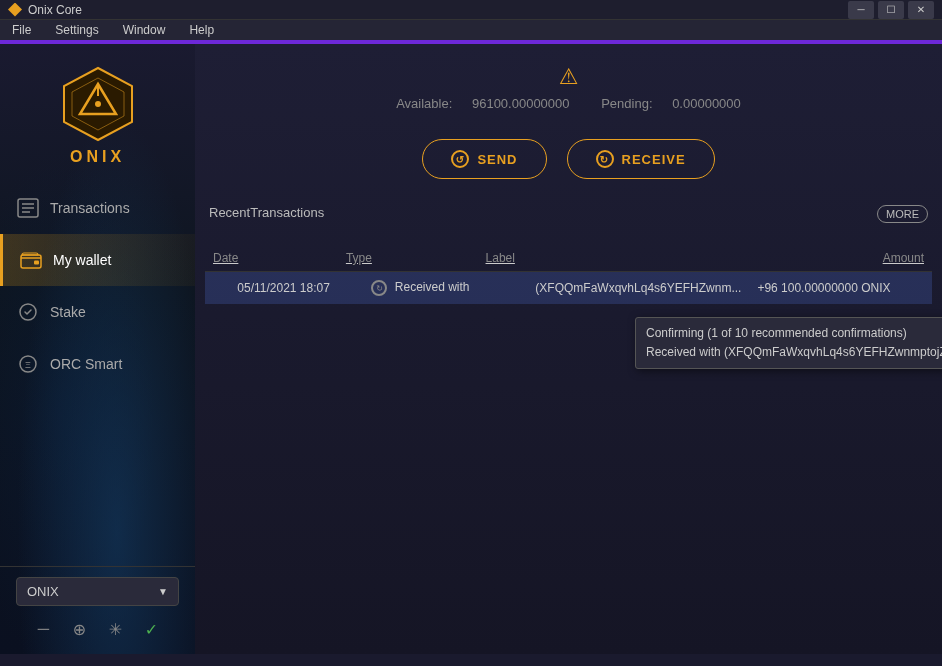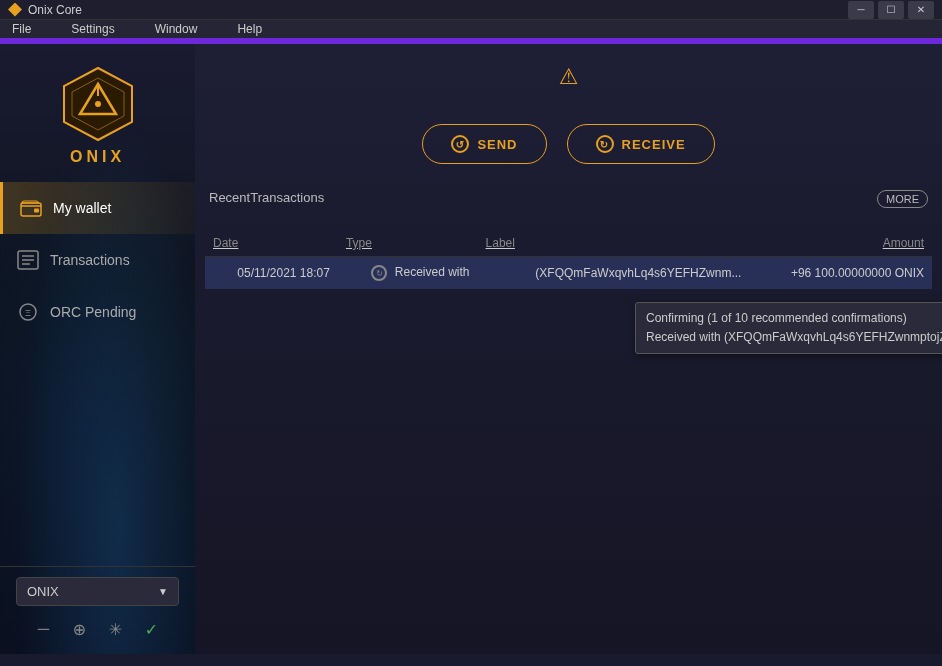--- a/index.html
+++ b/index.html
@@ -54,22 +54,22 @@
       color: #ccc;
     }
 
     
     .menu-bar {
       height: 24px;
       background: #252535;
       display: flex;
       align-items: center;
       padding: 0 8px;
-      gap: 32px;
-      border-bottom: 6px solid #6d28d9;
+      gap: 16px;
+      border-bottom: 4px solid #6d28d9;
     }
     .menu-item {
       font-size: 12px;
       color: #ccc;
       cursor: pointer;
       padding: 2px 4px;
     }
 
     
     .app-body {
@@ -296,21 +296,21 @@
       font-weight: normal;
       font-size: 12px;
     }
     .tx-table th:last-child { text-align: right; }
     .tx-table td {
       padding: 8px 8px;
       color: #ccc;
       font-size: 12px;
       text-align: right;
     }
-    .tx-table td:last-child { text-align: right; }
+    .tx-table td:last-child { text-align: left; }
     .tx-row-selected {
       background: rgba(60,80,150,0.4);
     }
     .tx-type-icon {
       display: inline-flex;
       align-items: center;
       justify-content: center;
       width: 16px;
       height: 16px;
       border: 2px solid #888;
@@ -381,54 +381,63 @@
           <circle cx="40" cy="40" r="3" fill="#e8a020"></circle>
 
           <line x1="40" y1="20" x2="40" y2="32" stroke="#e8a020" stroke-width="2"></line>
         </svg>
       </div>
       <div class="logo-text">ONIX</div>
     </div>
 
     <div class="nav-items">
 
+      <div class="nav-item">
+        <div class="nav-icon">
+          <svg width="22" height="20" viewBox="0 0 22 20" fill="none" xmlns="http://www.w3.org/2000/svg">
+            <rect x="1" y="1" width="20" height="18" rx="2" stroke="#888" stroke-width="1.5" fill="none"></rect>
+            <line x1="5" y1="6" x2="17" y2="6" stroke="#888" stroke-width="1.5"></line>
+            <line x1="5" y1="10" x2="17" y2="10" stroke="#888" stroke-width="1.5"></line>
+            <line x1="5" y1="14" x2="13" y2="14" stroke="#888" stroke-width="1.5"></line>
+          </svg>
+        </div>
+        <span class="nav-label">Transactions</span>
+      </div>
+
       <div class="nav-item active">
         <div class="nav-icon">
           <svg width="22" height="18" viewBox="0 0 22 18" fill="none" xmlns="http://www.w3.org/2000/svg">
             <rect x="1" y="4" width="20" height="13" rx="2" stroke="#e8a020" stroke-width="1.5" fill="none"></rect>
             <path d="M1 7h20" stroke="#e8a020" stroke-width="1.5"></path>
             <rect x="14" y="9.5" width="5" height="4" rx="1" fill="#e8a020"></rect>
             <path d="M4 2h12a2 2 0 012 2H2a2 2 0 012-2z" stroke="#e8a020" stroke-width="1.2" fill="none"></path>
           </svg>
         </div>
         <span class="nav-label">My wallet</span>
       </div>
 
+
       <div class="nav-item">
         <div class="nav-icon">
           <svg width="22" height="20" viewBox="0 0 22 20" fill="none" xmlns="http://www.w3.org/2000/svg">
-            <rect x="1" y="1" width="20" height="18" rx="2" stroke="#888" stroke-width="1.5" fill="none"></rect>
-            <line x1="5" y1="6" x2="17" y2="6" stroke="#888" stroke-width="1.5"></line>
-            <line x1="5" y1="10" x2="17" y2="10" stroke="#888" stroke-width="1.5"></line>
-            <line x1="5" y1="14" x2="13" y2="14" stroke="#888" stroke-width="1.5"></line>
+            <circle cx="11" cy="10" r="8" stroke="#888" stroke-width="1.5" fill="none"></circle>
+            <path d="M8 10l2 2 4-4" stroke="#888" stroke-width="1.5" stroke-linecap="round" stroke-linejoin="round"></path>
           </svg>
         </div>
-        <span class="nav-label">Transactions</span>
-      </div>
-
-
+        <span class="nav-label">Stake</span>
+      </div>
 
       <div class="nav-item">
         <div class="nav-icon">
           <svg width="22" height="20" viewBox="0 0 22 20" fill="none" xmlns="http://www.w3.org/2000/svg">
             <circle cx="11" cy="10" r="8" stroke="#888" stroke-width="1.5" fill="none"></circle>
             <text x="11" y="14" text-anchor="middle" fill="#888" font-size="9">Ξ</text>
           </svg>
         </div>
-        <span class="nav-label">ORC Pending</span>
+        <span class="nav-label">ORC Smart</span>
       </div>
     </div>
 
     <div class="sidebar-bottom">
       <div class="onix-selector">
         <span>ONIX</span>
         <span style="margin-left:auto; font-size:10px;">▼</span>
       </div>
       <div class="bottom-icons">
         <div class="bottom-icon">─</div>
@@ -436,20 +445,26 @@
         <div class="bottom-icon">✳</div>
         <div class="bottom-icon check">✓</div>
       </div>
     </div>
   </div>
 
   <div class="main-content">
 
     <div class="balance-area">
       <div class="warning-icon">⚠</div>
+      <div class="balance-sub">
+        <span>Available:</span>
+        <span>96100.00000000</span>
+        <span style="margin-left:20px;">Pending:</span>
+        <span>0.00000000</span>
+      </div>
     </div>
 
     <div class="action-buttons">
       <button class="action-btn">
         <div class="action-btn-icon">↺</div>
         <span>SEND</span>
       </button>
       <button class="action-btn">
         <div class="action-btn-icon">↻</div>
         <span>RECEIVE</span>

